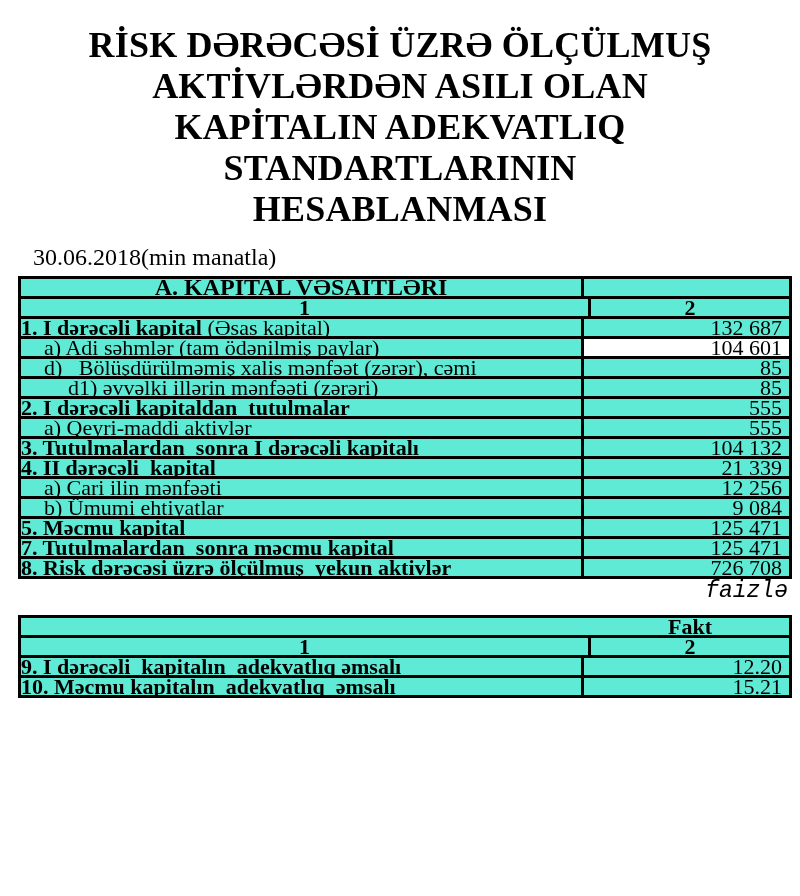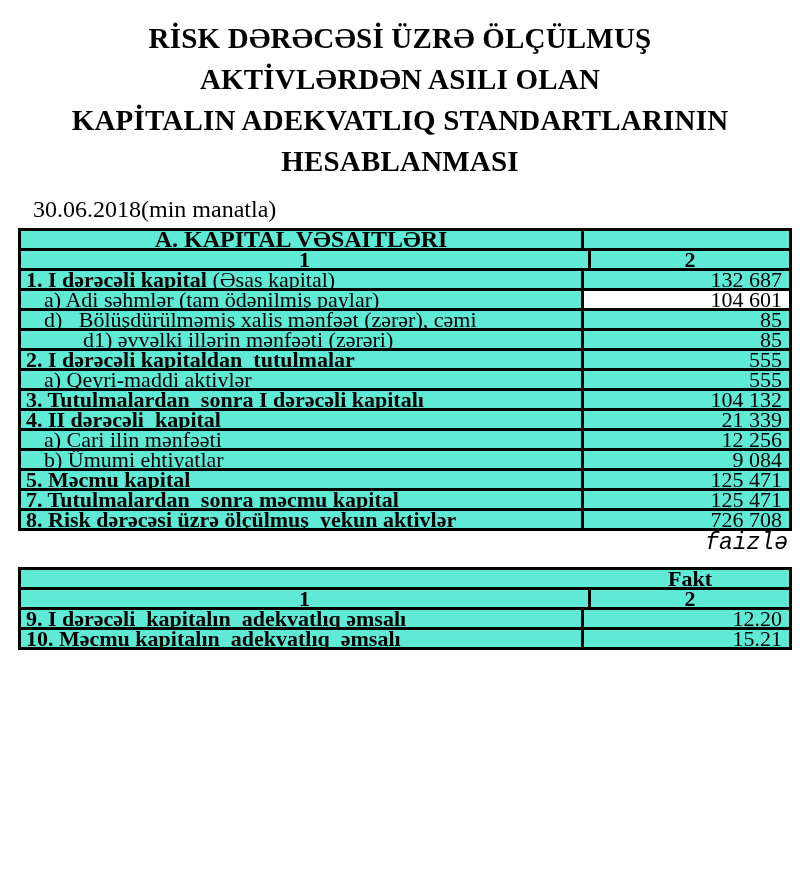--- a/index.html
+++ b/index.html
@@ -8,24 +8,24 @@
     background: #ffffff;
     width: 800px;
     height: 896px;
     overflow: hidden;
     font-family: "Liberation Serif", "DejaVu Serif", serif;
     color: #000000;
   }
   .page { width: 800px; height: 896px; position: relative; }
 
   .title-block {
-    margin: 18px 10px 0 10px;
+    margin: 25px 10px 0 10px;
     text-align: center;
     font-weight: bold;
-    font-size: 29px;
+    font-size: 36px;
     line-height: 41px;
     letter-spacing: 0.2px;
   }
 
   .meta-row {
     display: flex;
     align-items: flex-end;
     padding: 0 14px 0 33px;
     margin-top: 14px;
     font-size: 24px;
@@ -46,21 +46,20 @@
     border-top: 3px solid #000000;
     background: #5eead4;
     font-size: 22px;
   }
   .t-row:first-child { border-top: none; }
 
   .c1 {
     flex: 1;
     display: flex;
     align-items: center;
-    padding-left: 5px;
     overflow: hidden;
     white-space: pre;
   }
   .c1 span { white-space: pre; }
   .c1 .b { font-weight: bold; }
 
   .c2 {
     width: 198px;
     box-sizing: content-box;
     border-left: 3px solid #000000;
@@ -84,21 +83,21 @@
   }
 
   .fakt-row .c2 {
     border-left: none;
     justify-content: center;
     font-weight: bold;
     padding-right: 0;
   }
 
   .ind1 .c1 { padding-left: 23px; }
-  .ind2 .c1 { padding-left: 62px; }
+  .ind2 .c1 { padding-left: 47px; }
 
   .white-cell .c2 { background: #ffffff; }
 
   .unit2-row {
     text-align: right;
     font-style: italic;
     font-size: 23px;
     line-height: 23px;
     padding-right: 12px;
     margin-top: 1px;

